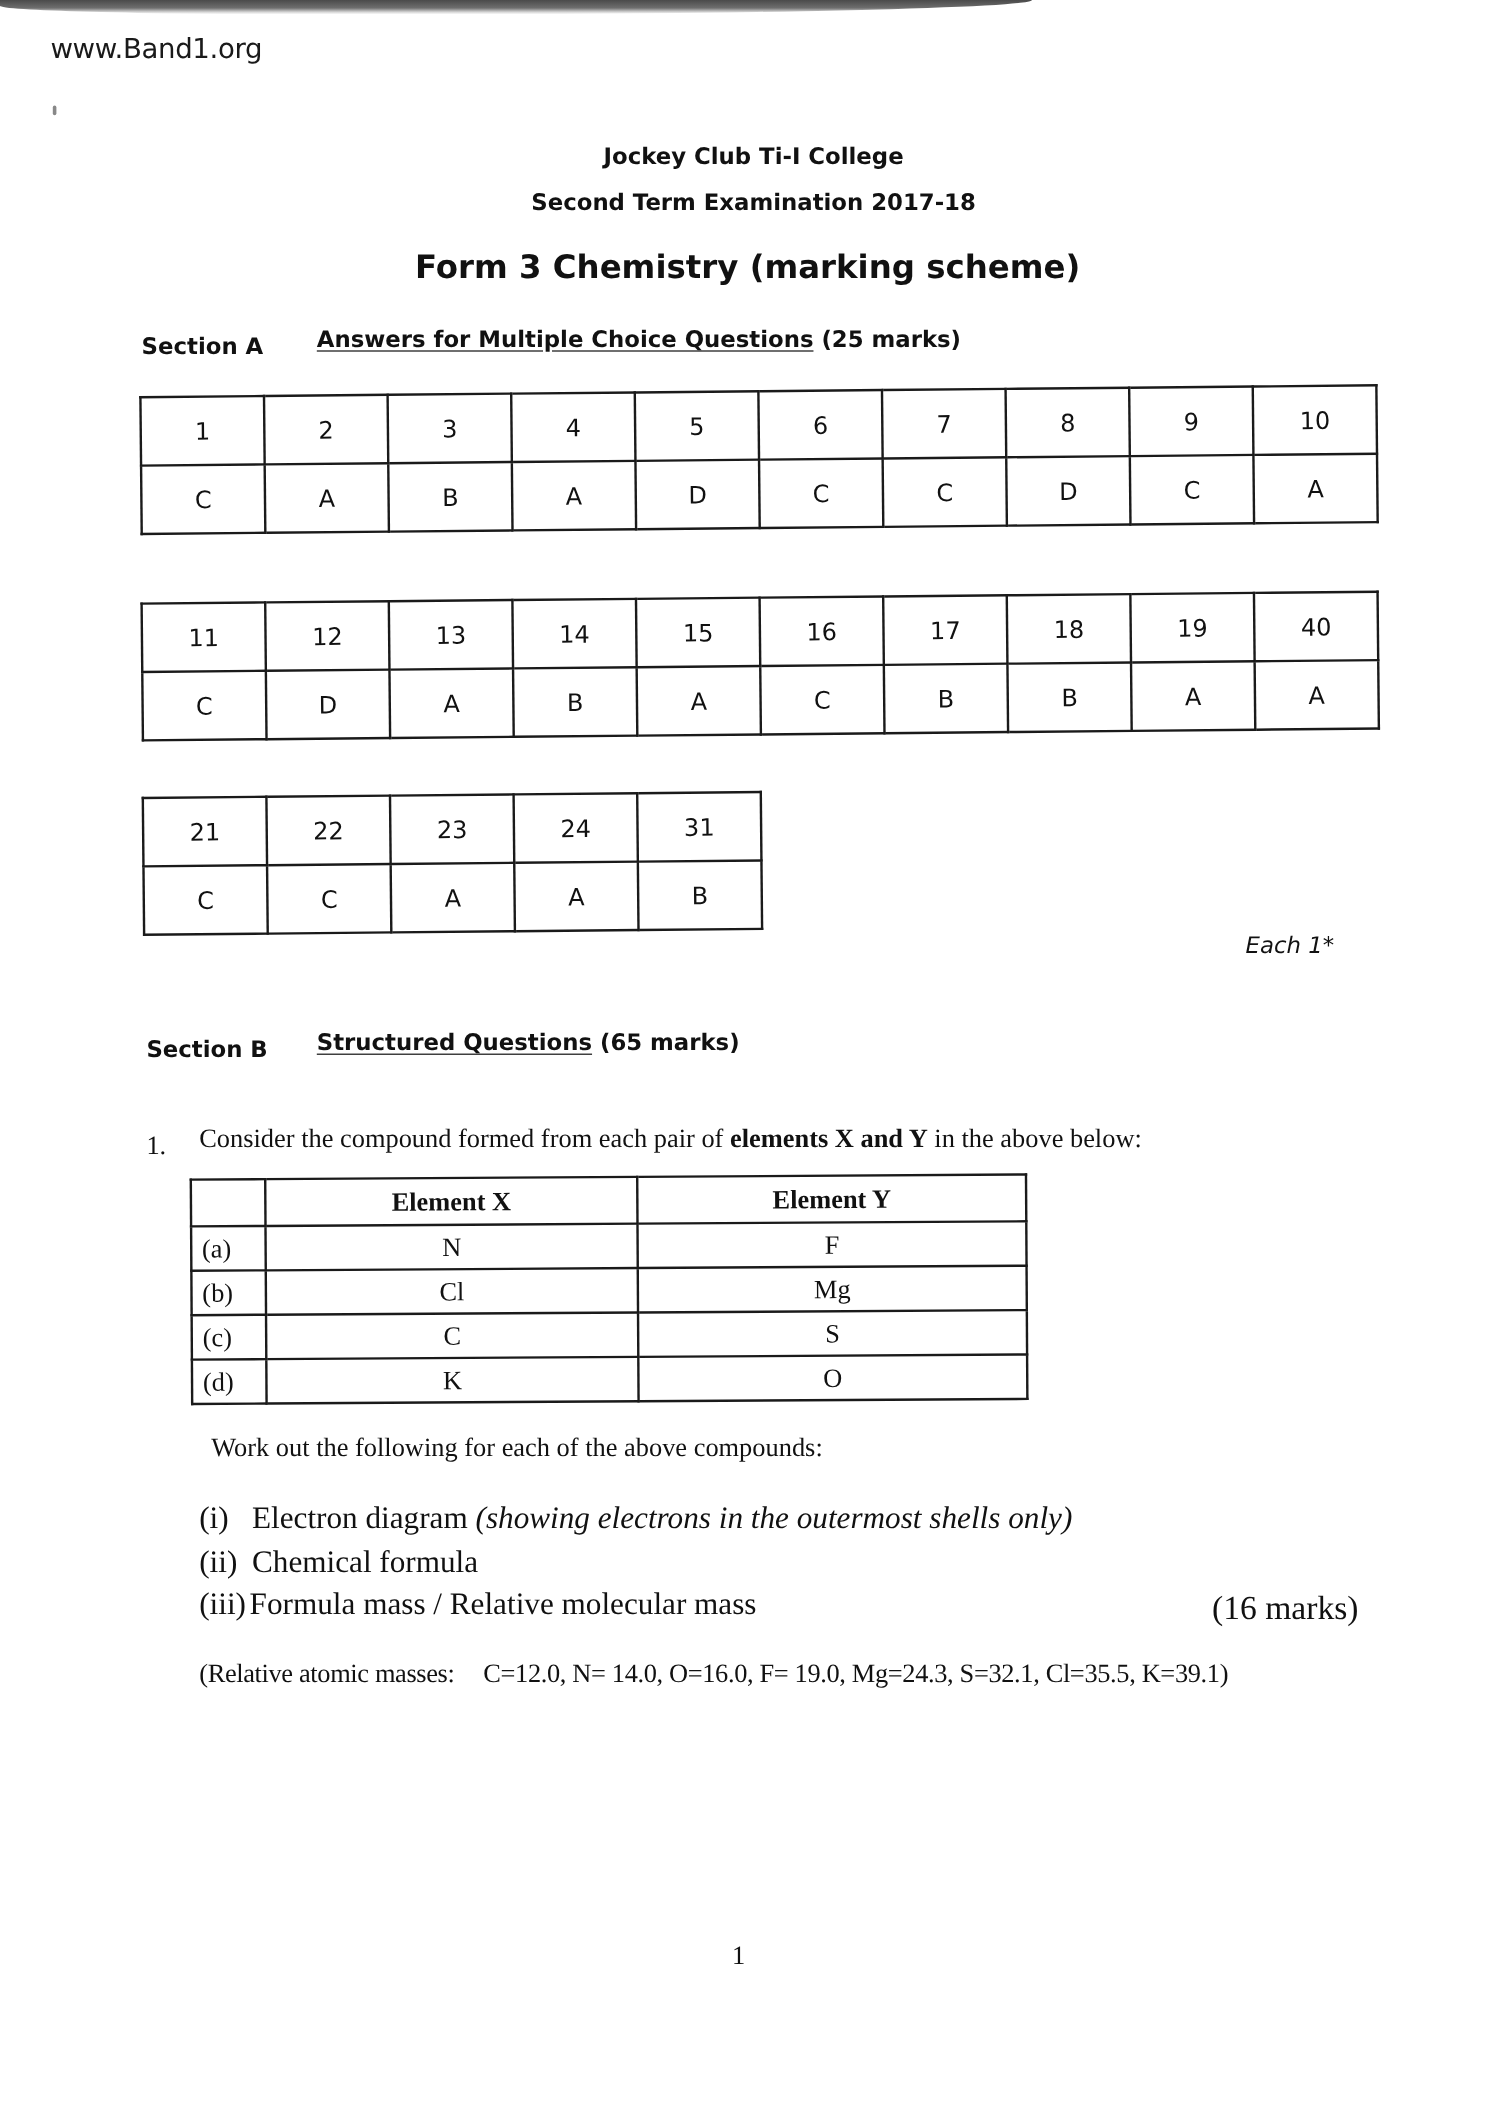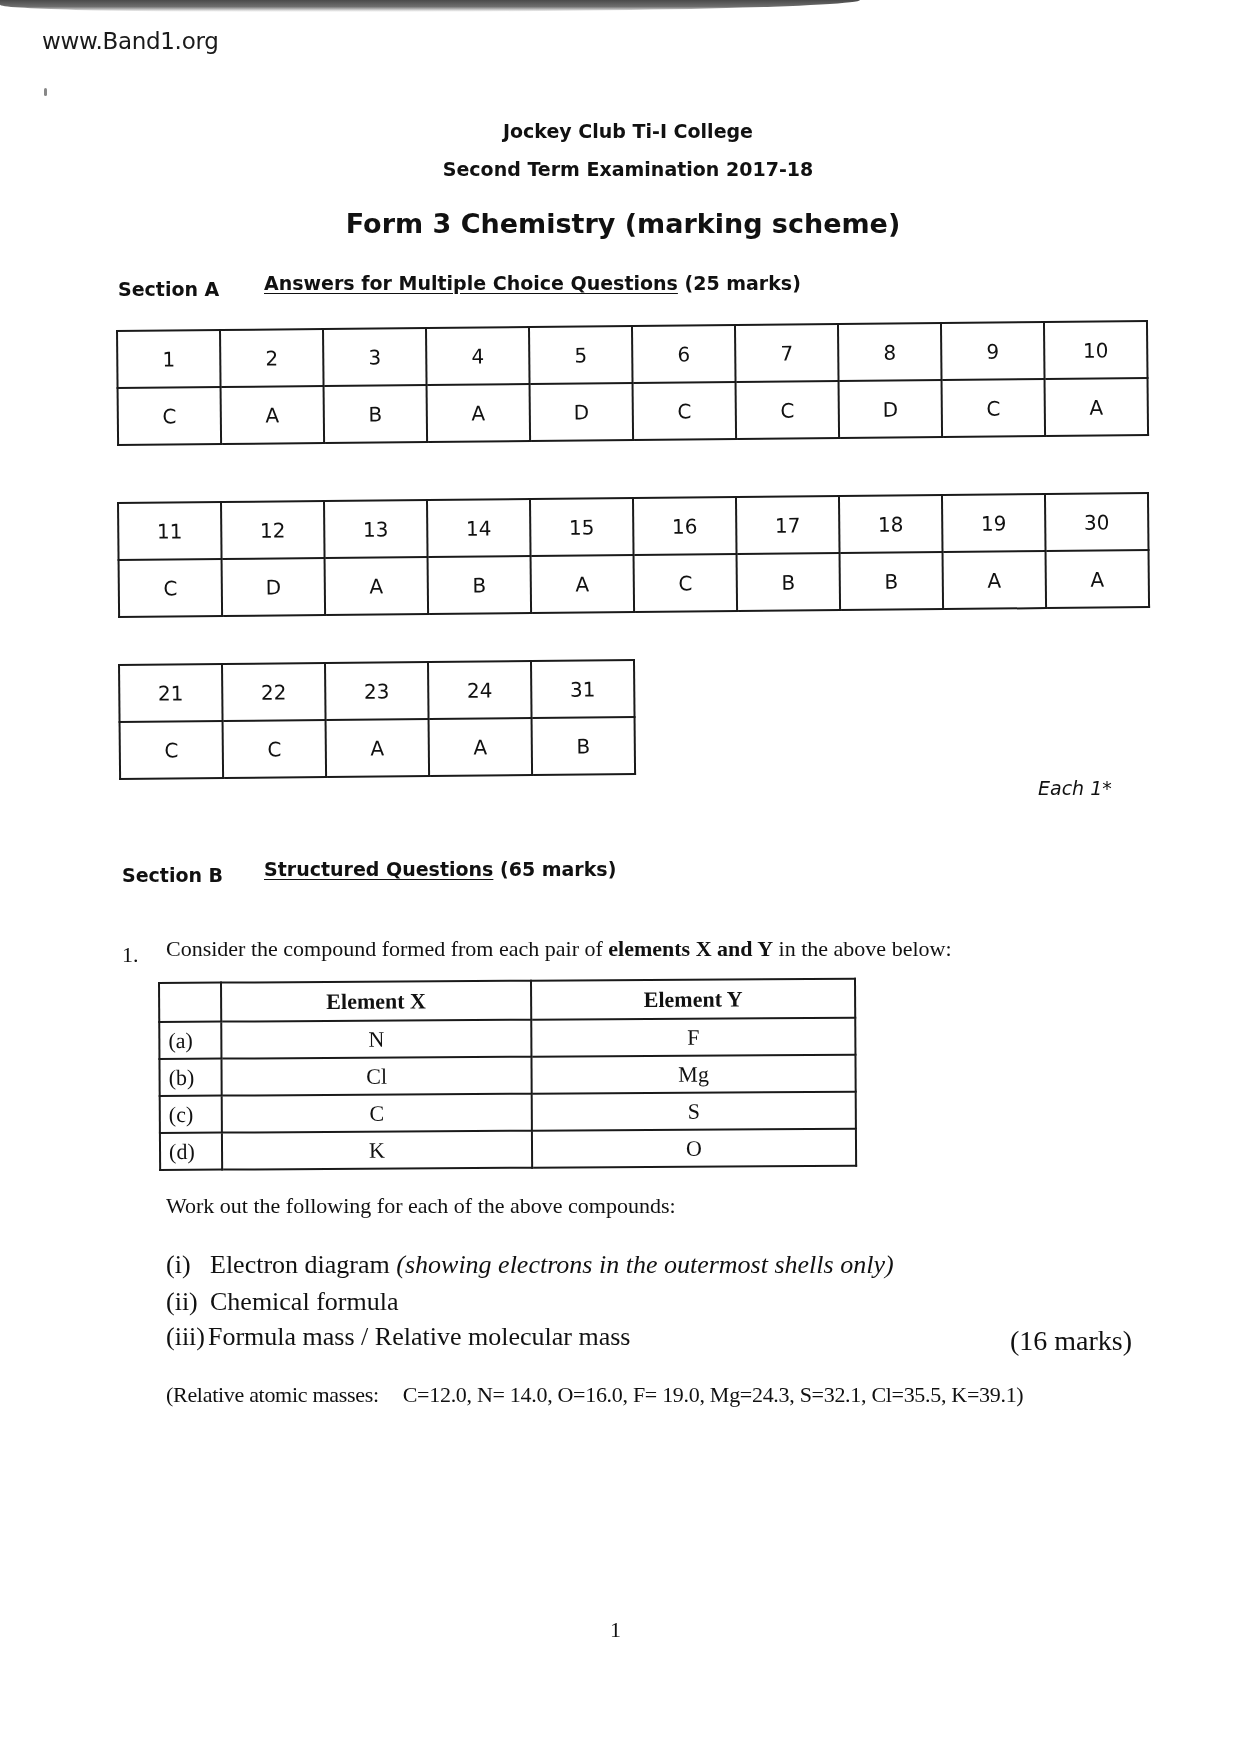--- a/index.html
+++ b/index.html
@@ -215,21 +215,21 @@
       <tr>
     <td>11</td>
     <td>12</td>
     <td>13</td>
     <td>14</td>
     <td>15</td>
     <td>16</td>
     <td>17</td>
     <td>18</td>
     <td>19</td>
-    <td>30</td>
+    <td>40</td>
   </tr>
   <tr>
     <td>C</td>
     <td>D</td>
     <td>A</td>
     <td>B</td>
     <td>A</td>
     <td>C</td>
     <td>B</td>
     <td>B</td>
@@ -289,21 +289,21 @@
     <td class="col-y">S</td>
   </tr>
   <tr>
     <td class="col-label">(d)</td>
     <td class="col-x">K</td>
     <td class="col-y">O</td>
   </tr>
 </tbody>
   </table>
 
-<div class="q-text" style="left:166px; top:1193px;">Work out the following for each of the above compounds:</div>
+<div class="q-text" style="left:176px; top:1193px;">Work out the following for each of the above compounds:</div>
 
 <div class="sub-item" style="top:1250px;"><span class="num">(i)</span><span>Electron diagram </span><span class="em">(showing electrons in the outermost shells only)</span></div>
 <div class="sub-item" style="top:1287px;"><span class="num">(ii)</span><span>Chemical formula</span></div>
 <div class="sub-item" style="top:1322px;"><span class="num" style="width:42px;">(iii)</span><span>Formula mass / Relative molecular mass</span></div>
 
 <div class="marks-note">(16 marks)</div>
 
 <div class="ram-line"><span>(Relative atomic masses:</span><span class="gap"></span><span>C=12.0, N= 14.0, O=16.0, F= 19.0, Mg=24.3, S=32.1, Cl=35.5, K=39.1)</span></div>
 
 <div class="page-number">1</div>

